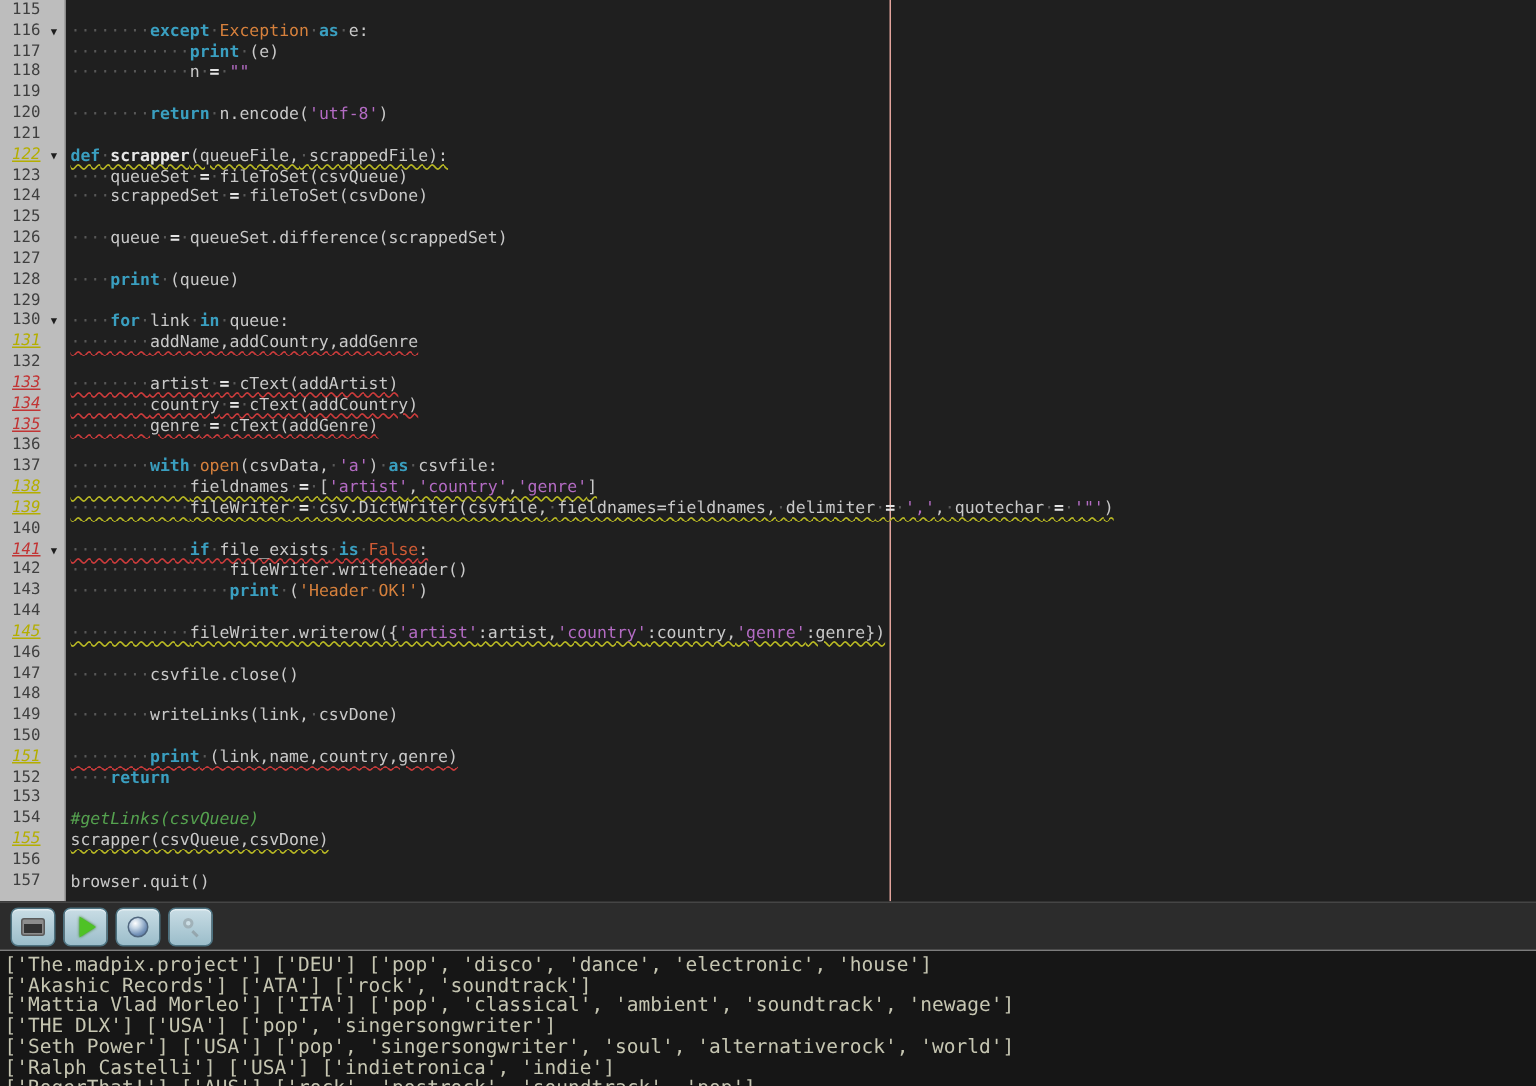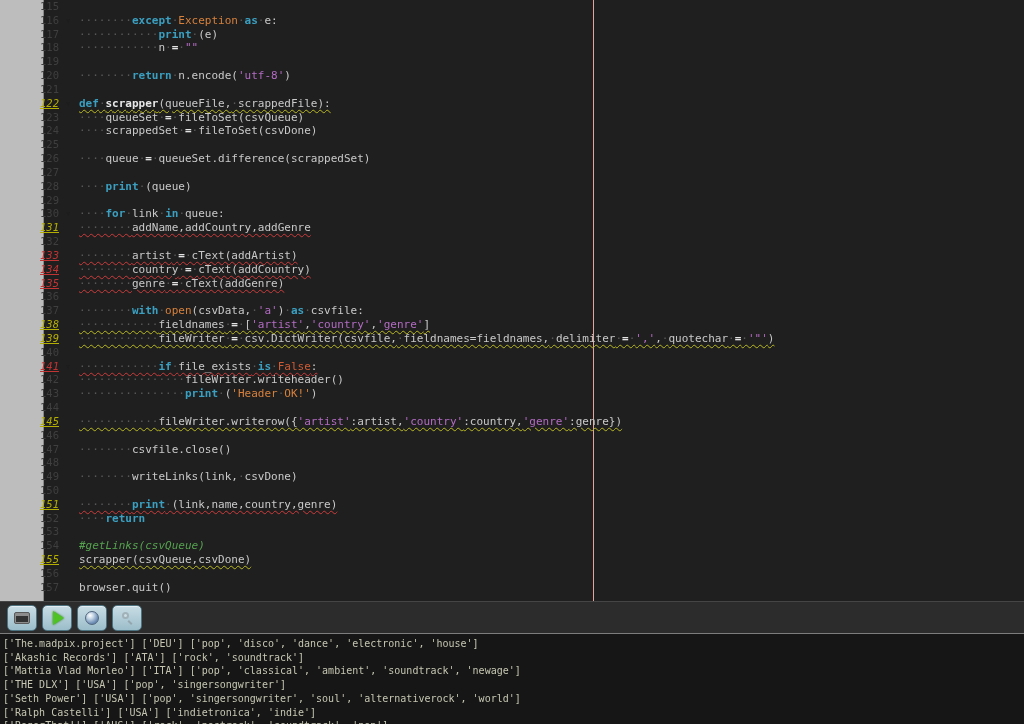--- a/index.html
+++ b/index.html
@@ -8,21 +8,21 @@
     --txt:#c9c9c9; --op:#e4e4e4; --ws:#585858; --margin:#e2a49c;
     --sq-r:#cc3b3b; --sq-y:#b9b923; --con-txt:#c6c6b2; --con-bg:#161616; --tb-bg:#2c2c2c;
   }
   *{margin:0;padding:0;box-sizing:border-box;}
   html,body{width:1024px;height:724px;overflow:hidden;background:#111;
     font-family:"DejaVu Sans Mono","Liberation Mono",monospace;}
   .editor{position:relative;width:1024px;height:601px;background:var(--bg);overflow:hidden;}
   .gutter-bg{position:absolute;left:0;top:0;width:44px;height:601px;background:var(--gutter);
     border-right:1px solid #8a8a8a;}
   .margin-line{position:absolute;left:593px;top:0;width:1px;height:601px;background:var(--margin);}
-  .code-lines{position:absolute;left:0;top:0;right:0;padding-left:32px;}
+  .code-lines{position:absolute;left:0;top:0;right:0;}
   .row{display:flex;height:13.84px;line-height:13.9px;}
   .ln{width:28px;text-align:right;font-size:10.5px;color:var(--ln);position:relative;z-index:2;
     padding-right:1px;flex:none;}
   .ln-y{color:var(--ln-y);font-style:italic;text-decoration:underline;}
   .ln-r{color:var(--ln-r);font-style:italic;text-decoration:underline;}
   .fold{width:16px;text-align:center;font-size:7px;color:#1d1d1d;flex:none;position:relative;z-index:2;
     line-height:14px;}
   .lt{white-space:pre;font-size:11px;color:var(--txt);padding-left:3px;position:relative;z-index:1;}
   .sq-r{text-decoration:underline;text-decoration-style:wavy;text-decoration-color:var(--sq-r);
     text-decoration-thickness:1px;text-underline-offset:2px;}
@@ -51,21 +51,21 @@
   .icon-globe{width:14px;height:14px;border-radius:50%;
     background:radial-gradient(circle at 35% 30%,#ffffff,#c3d4e4 30%,#7492b8 65%,#4c6c96);
     border:1px solid #51677f;}
   .icon-search{position:relative;width:14px;height:14px;opacity:.75;}
   .icon-search .ring{position:absolute;left:2px;top:1px;width:7px;height:7px;border-radius:50%;
     border:2px solid #9aa8ae;background:rgba(255,255,255,.4);}
   .icon-search .handle{position:absolute;left:9px;top:9px;width:2px;height:5px;background:#8e9ca2;
     transform:rotate(-45deg);}
   .console{position:relative;width:1024px;height:91px;background:var(--con-bg);
     border-top:1px solid #7d7d7d;padding:3px 0 0 3px;overflow:hidden;}
-  .con-line{font-size:10px;line-height:13.7px;color:var(--con-txt);white-space:pre;}
+  .con-line{font-size:13px;line-height:13.7px;color:var(--con-txt);white-space:pre;}
 </style>
 </head>
 <body>
 
 <div class="editor">
   <div class="gutter-bg"></div>
   <div class="margin-line"></div>
   <div class="code-lines">
       <div class="row">
         <span class="ln">115</span>

